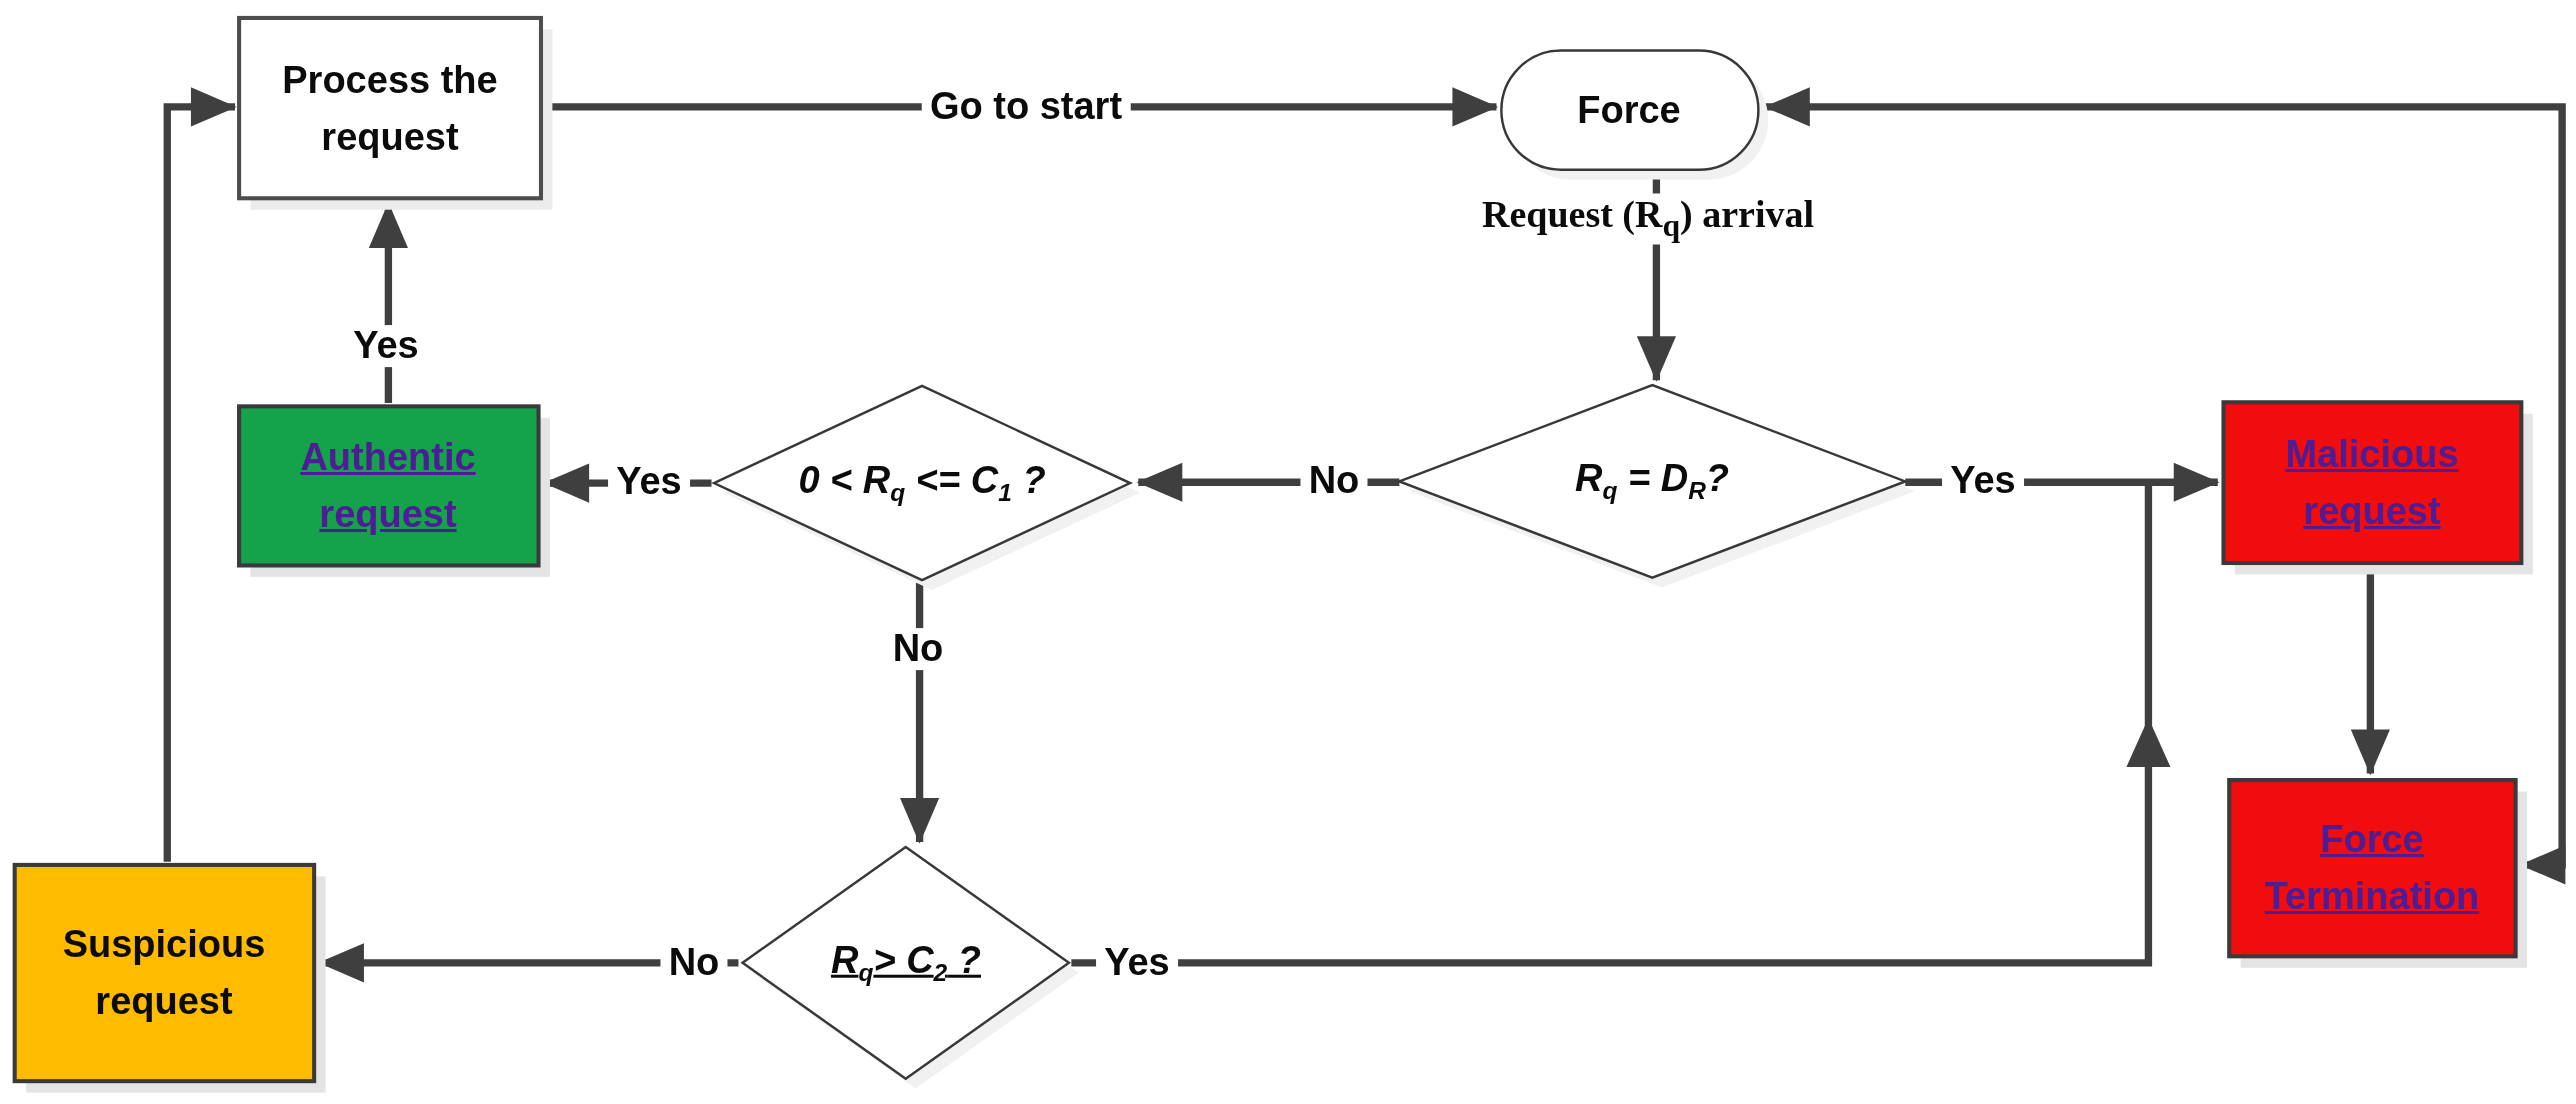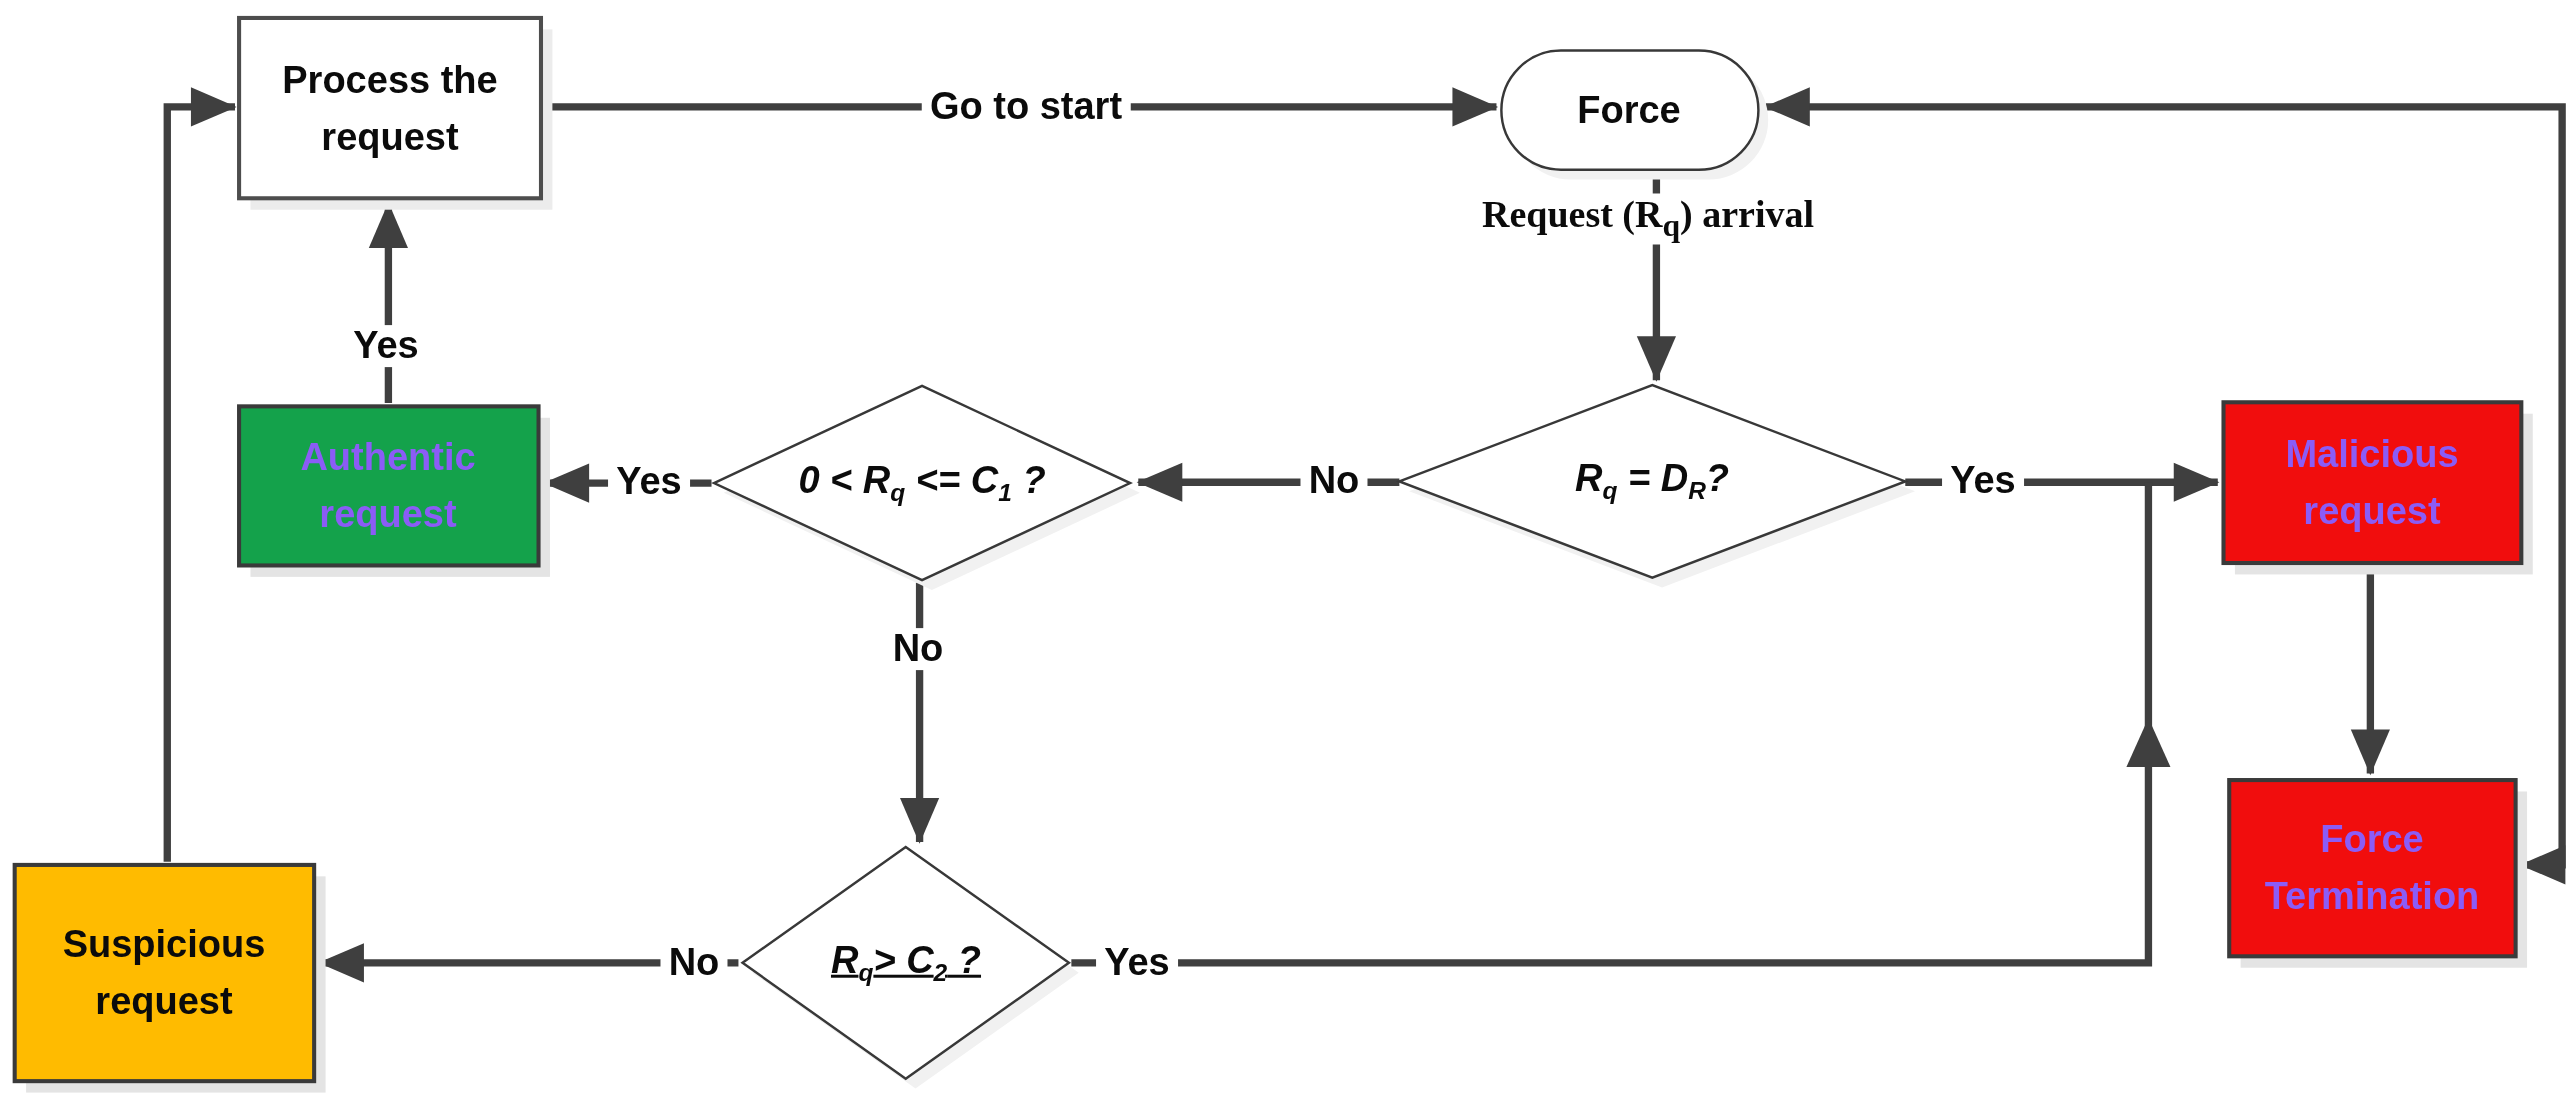--- a/index.html
+++ b/index.html
@@ -5,21 +5,21 @@
   html,body{margin:0;padding:0;background:#ffffff;}
   body{width:2576px;height:1104px;overflow:hidden;
        font-family:"Liberation Sans", sans-serif;}
   #canvas{position:relative;width:2576px;height:1104px;background:#ffffff;}
   #shapes{position:absolute;left:0;top:0;width:100%;height:100%;}
 
   .lbl{position:absolute;transform:translate(-50%,-50%);
        font-weight:bold;color:#0b0b0b;text-align:center;}
 
   .node-label{font-size:38px;line-height:1.5;white-space:pre-line;pointer-events:none;}
-  .light{color:#8b5cf6;}
+  .light{color:#4c1d95;text-decoration:underline;}
 
   .edge-label{font-size:38px;background:#ffffff;padding:0 8.2px;line-height:1.1;}
 
   .formula{font-size:38px;font-style:italic;background:transparent;}
   .formula sub{font-size:24.5px;font-style:italic;font-weight:bold;
                vertical-align:-0.35em;letter-spacing:0;}
   .annotation{font-size:38px;background:#ffffff;padding:0 9.8px;line-height:1.15;}
 </style>
 </head>
 <body>

